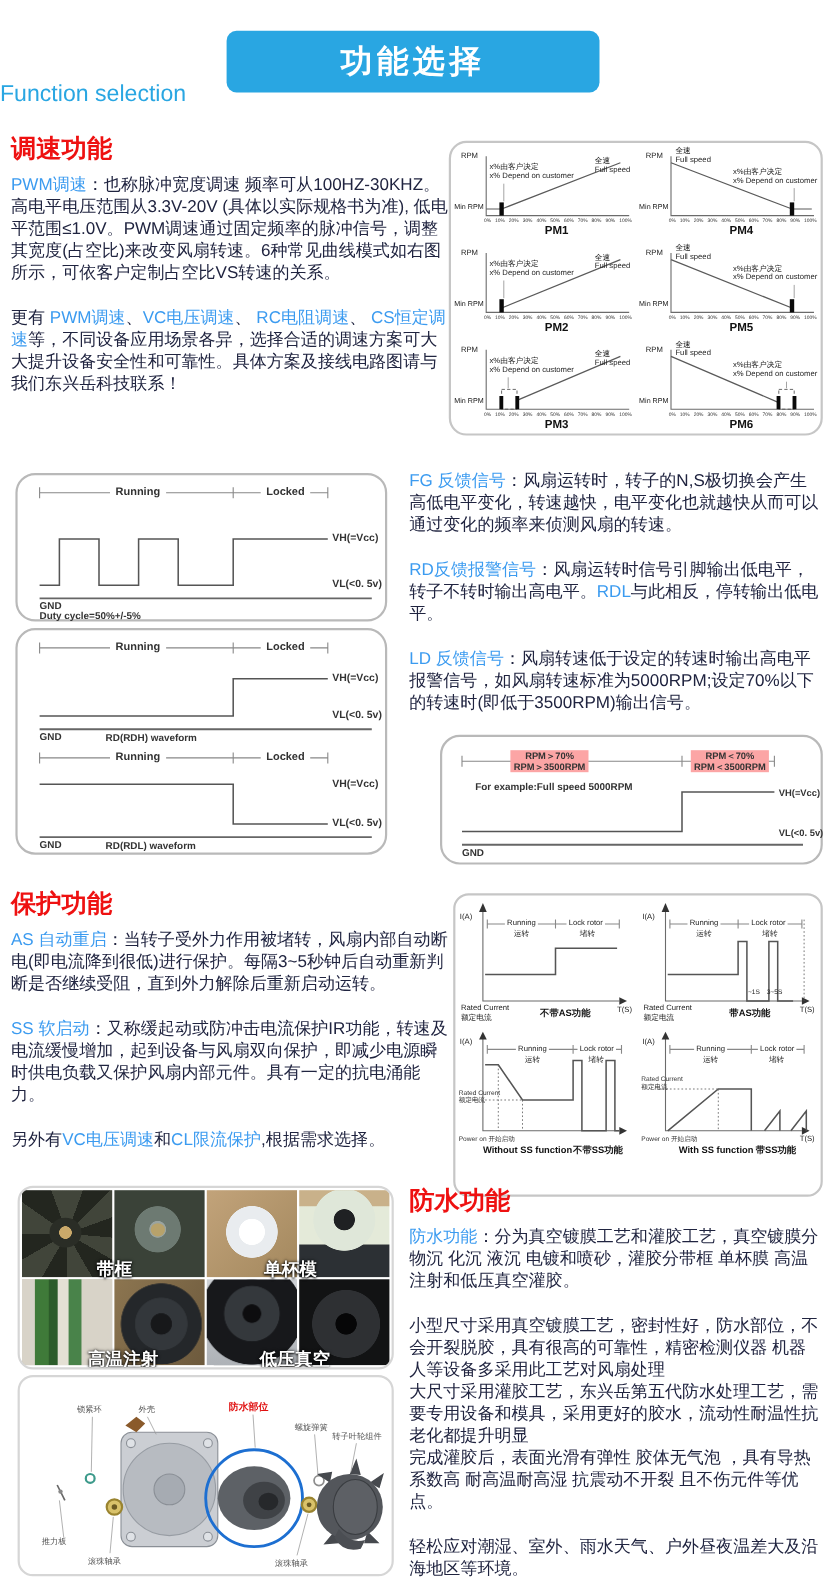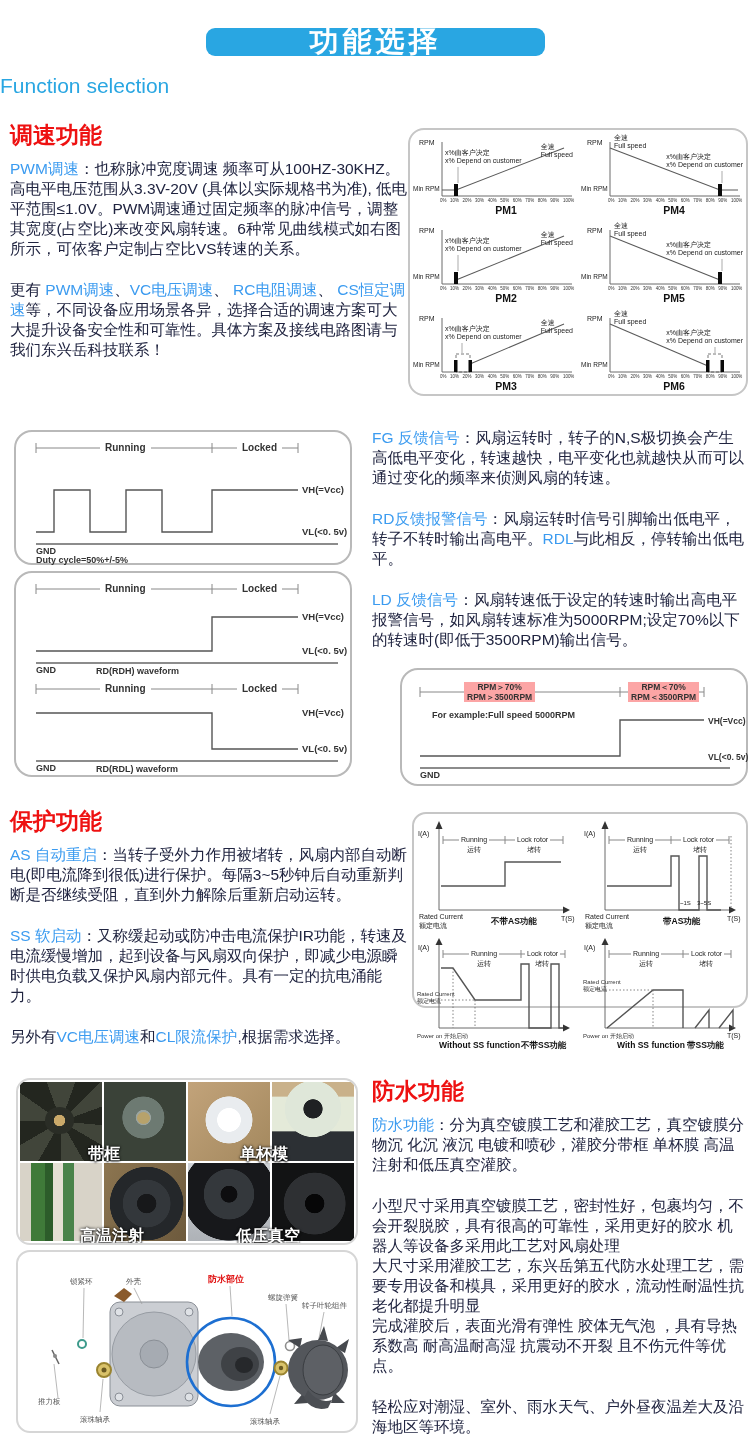--- a/index.html
+++ b/index.html
@@ -1,19 +1,19 @@
 <!DOCTYPE html>
 <html><head>
 <meta charset="utf-8">
 <style>
   *{margin:0;padding:0;box-sizing:border-box}
   html,body{background:#fff}
   body{width:750px;height:1439px;position:relative;font-family:"Liberation Sans","DejaVu Sans",sans-serif;color:#222438;overflow:hidden}
   
-  #banner{position:absolute;left:206px;top:28px;width:339px;height:28px;background:#29a6e2;border-radius:9px;display:flex;align-items:center;justify-content:center;color:#fff;font-size:29px;font-weight:bold;letter-spacing:4px}
+  #banner{position:absolute;left:206px;top:28px;width:339px;height:56px;background:#29a6e2;border-radius:9px;display:flex;align-items:center;justify-content:center;color:#fff;font-size:29px;font-weight:bold;letter-spacing:4px}
   #subtitle{position:absolute;left:0;top:74px;width:750px;text-align:left;color:#29a6e2;font-size:21px}
   
   .sec-title{font-size:23px;font-weight:bold;color:#ee1111;margin-bottom:8px}
   .bt{font-size:15.5px;line-height:20px;color:#202440}
   .bt .kw{color:#3b9bf0}
   .gap{margin-top:21px}
   #speed-text{position:absolute;left:10px;top:120px;width:398px}
   #sig-text{position:absolute;left:372px;top:428px;width:376px}
   #prot-text{position:absolute;left:10px;top:806px;width:402px}
   #wp-text{position:absolute;left:372px;top:1076px;width:376px}
@@ -44,21 +44,21 @@
   #rd-box{left:14px;top:571px;width:338px;height:206px}
   #ld-box{left:400px;top:668px;width:348px;height:118px}
   .wln{fill:none;stroke:#555;stroke-width:1.4}
   .wbr{fill:none;stroke:#888;stroke-width:1}
   .wgnd{fill:none;stroke:#666;stroke-width:1.7}
   .wlab{position:absolute;font-size:10px;font-weight:bold;color:#333;background:#fff;padding:0 5px;white-space:nowrap}
   .vlab{position:absolute;font-size:9.5px;font-weight:bold;color:#333;white-space:nowrap}
   .glab{position:absolute;font-size:9px;font-weight:bold;color:#333;white-space:nowrap}
   .ldlab{position:absolute;text-align:center;font-size:8.5px;font-weight:bold;color:#333;background:#fca5a5;line-height:10px;padding:0 3px}
   
-  #prot-panel{left:412px;top:812px;width:336px;height:196px;border-radius:14px}
+  #prot-panel{left:412px;top:812px;width:336px;height:276px;border-radius:14px}
   .pcell{position:absolute;width:164px;height:118px}
   .plab{position:absolute;font-size:7px;color:#222;white-space:nowrap;line-height:8px}
   .onln{background:#fff;padding:0 2px}
   .pcap{font-size:8.5px;font-weight:bold;color:#111}
   .tiny{font-size:6px}
   .tiny2{font-size:6px;color:#333}
   .arr{fill:#333}
   .dt{fill:none;stroke:#666;stroke-width:.8;stroke-dasharray:1.5 2}
   
   #wp-photos{left:16px;top:1078px;width:342px;height:167px;border:2px solid #d6d6d6;border-radius:14px;overflow:hidden;display:grid;grid-template-columns:repeat(4,1fr);grid-template-rows:1fr 1fr;gap:2px;padding:2px;background:#fff;position:absolute}
@@ -517,18 +517,18 @@
     <text class="ex" x="232" y="172">滚珠轴承</text>
     <text class="ex" x="250" y="48">螺旋弹簧</text>
     <text class="ex" x="284" y="56">转子叶轮组件</text>
   </svg>
 </div>
 
 <div id="wp-text">
   <div class="sec-title">防水功能</div>
   <div class="bt"><span class="kw">防水功能</span><span>：分为真空镀膜工艺和灌胶工艺，真空镀膜分物沉 化沉 液沉 电镀和喷砂，灌胶分带框 单杯膜 高温注射和低压真空灌胶。</span></div>
   <div class="gap">
-    <div class="bt">小型尺寸采用真空镀膜工艺，密封性好，包裹均匀，不会开裂脱胶，具有很高的可靠性，采用更好的胶水 机器人等设备多采用此工艺对风扇处理</div>
+    <div class="bt">小型尺寸采用真空镀膜工艺，密封性好，防水部位，不会开裂脱胶，具有很高的可靠性，精密检测仪器 机器人等设备多采用此工艺对风扇处理</div>
     <div class="bt">大尺寸采用灌胶工艺，东兴岳第五代防水处理工艺，需要专用设备和模具，采用更好的胶水，流动性耐温性抗老化都提升明显</div>
     <div class="bt">完成灌胶后，表面光滑有弹性 胶体无气泡 ，具有导热系数高 耐高温耐高湿 抗震动不开裂 且不伤元件等优点。</div>
   </div>
   <div class="bt gap">轻松应对潮湿、室外、雨水天气、户外昼夜温差大及沿海地区等环境。</div>
 </div>
 
 </body></html>

